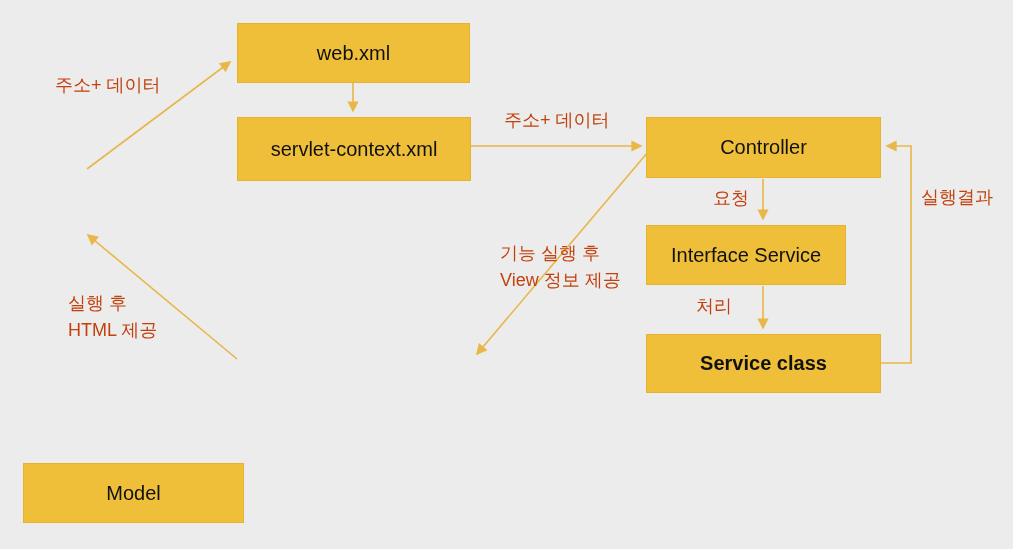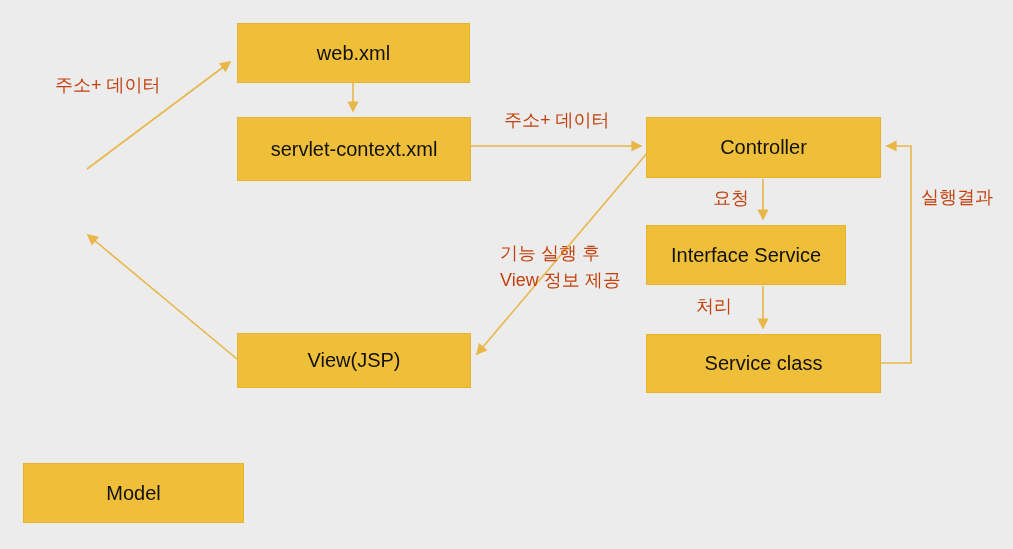--- a/index.html
+++ b/index.html
@@ -68,33 +68,34 @@
 
   <div class="node" style="left:237px; top:23px;  width:233px; height:60px;">web.xml</div>
 
   <div class="node" style="left:237px; top:117px; width:234px; height:64px;">servlet-context.xml</div>
 
 
   <div class="node" style="left:646px; top:117px; width:235px; height:61px;">Controller</div>
 
   <div class="node" style="left:646px; top:225px; width:200px; height:60px;">Interface Service</div>
 
-  <div class="node" style="left:646px; top:334px; width:235px; height:59px;">Service class</div>
+  <div class="node" style="left:646px; top:334px; width:235px; height:59px;font-weight:bold;">Service class</div>
 
-  <div class="node" style="left:237px; top:333px; width:234px; height:55px;">View(JSP)</div>
 
   <div class="node" style="left:23px;  top:463px; width:221px; height:60px;">Model</div>
 
   <div class="elabel" style="left:55px;  top:72px;">주소+ 데이터</div>
 
   <div class="elabel" style="left:504px; top:107px;">주소+ 데이터</div>
 
   <div class="elabel" style="left:700px; top:185px;margin-left:13px;">요청</div>
 
   <div class="elabel" style="left:921px; top:184px;">실행결과</div>
 
   <div class="elabel" style="left:500px; top:228px;margin-top:12px;">기능 실행 후
 View 정보 제공</div>
 
   <div class="elabel" style="left:696px; top:293px;">처리</div>
 
+  <div class="elabel" style="left:68px;  top:290px;">실행 후
+HTML 제공</div>
 
 </div>
 
 </body></html>

